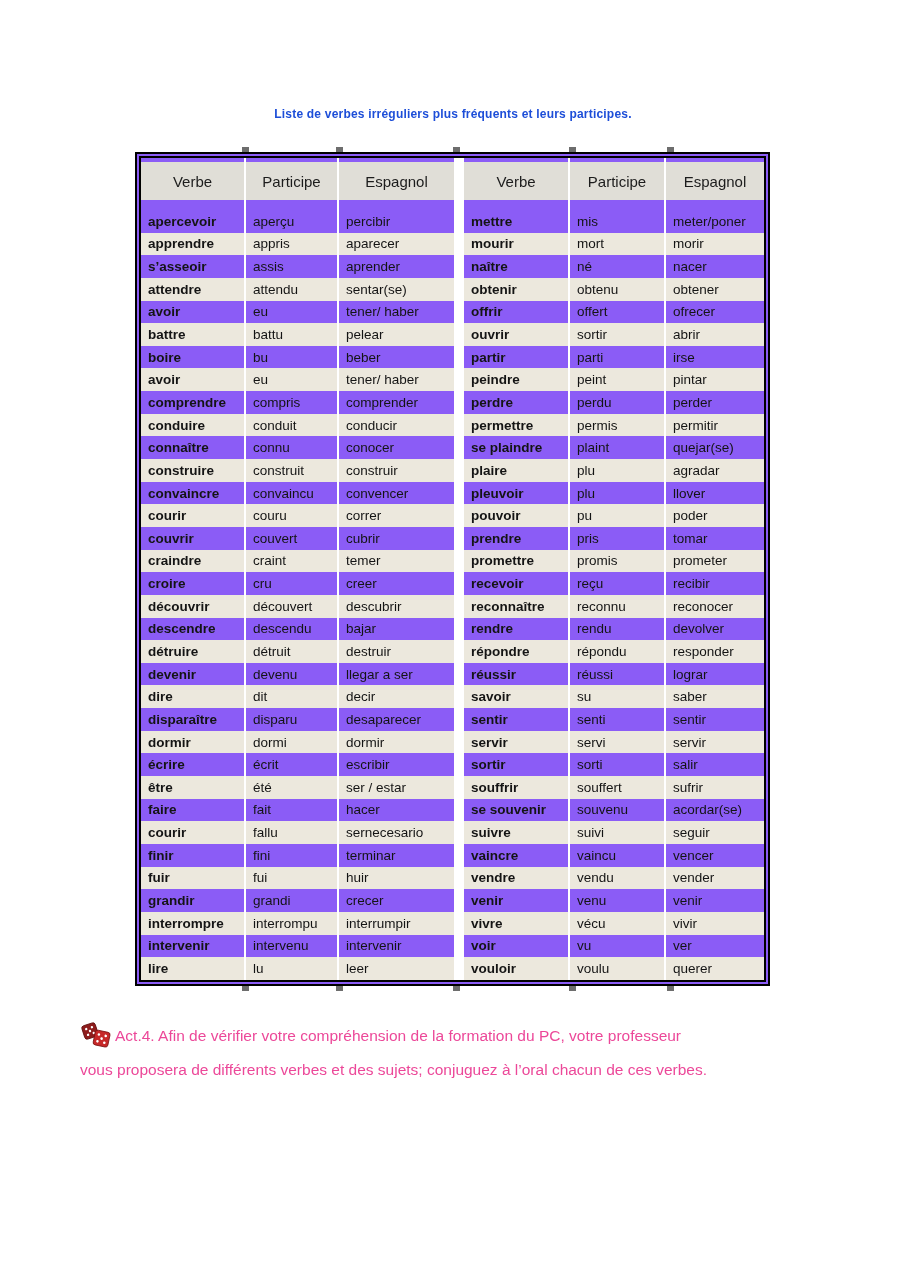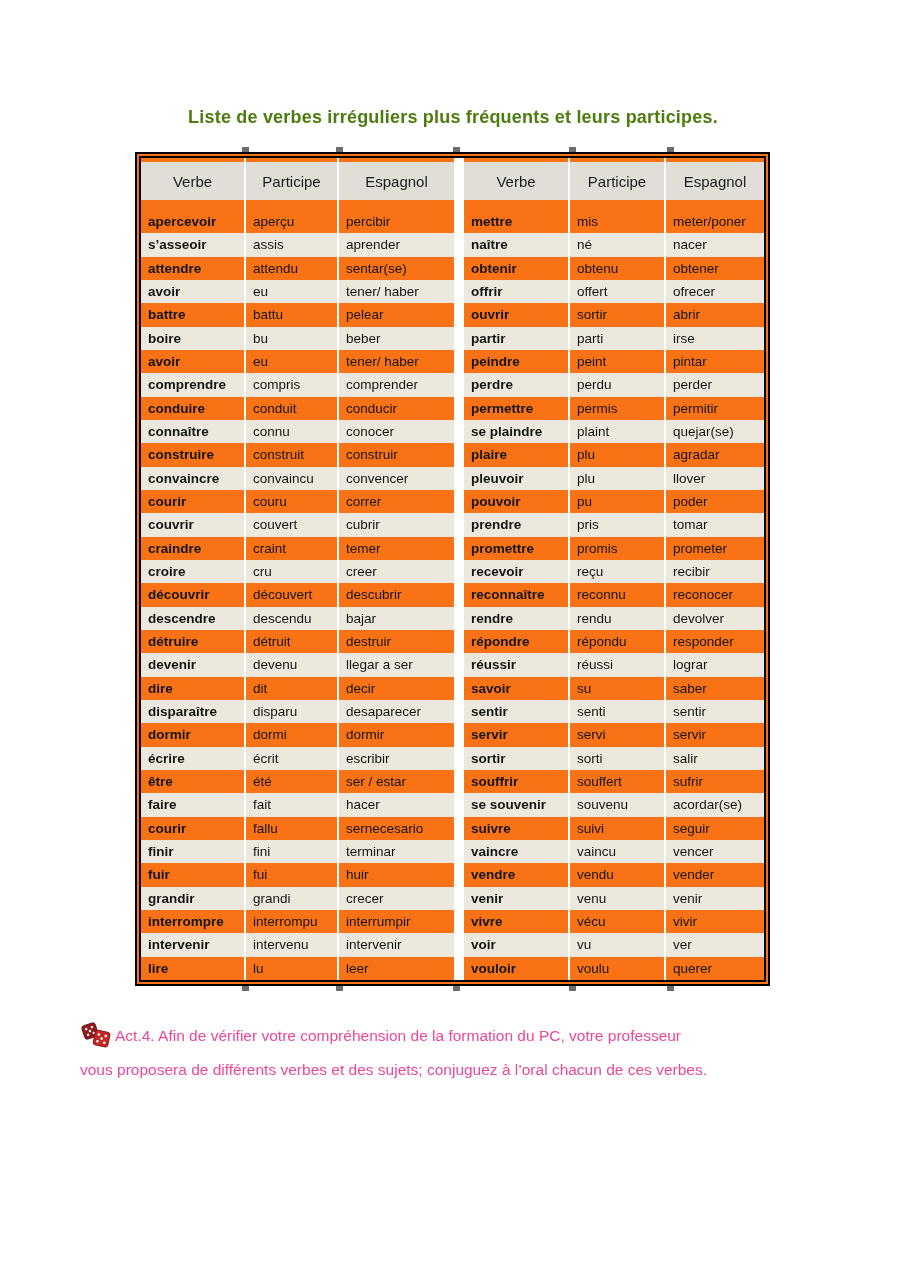--- a/index.html
+++ b/index.html
@@ -9,26 +9,26 @@
     --dice-red:#c62828;
   }
   *{box-sizing:border-box;margin:0;padding:0;}
   html,body{background:#fff;}
   .page{
     position:relative;width:906px;height:1280px;background:#fff;
     font-family:"Liberation Sans",sans-serif;color:#111;overflow:hidden;
   }
   .doc-title{
     position:absolute;top:107px;left:0;width:100%;
-    text-align:center;font-size:18px;font-weight:bold;color:#4d7c0f;
+    text-align:center;font-size:12px;font-weight:bold;color:#1d4ed8;
     letter-spacing:.2px;
   }
   .table-wrap{
     position:absolute;left:135px;top:152px;width:635px;height:834px;
-    border:6px double var(--border-col);background:#f97316;
+    border:6px double var(--border-col);background:#8b5cf6;
   }
   table.verbs{
     width:100%;height:100%;border-collapse:collapse;table-layout:fixed;
   }
   table.verbs th{
     height:52px;font-weight:normal;font-size:15px;color:#1c1c1c;
     background:var(--header-bg);background-clip:content-box;
     padding:4px 0 10px 0;text-align:center;vertical-align:middle;
   }
   table.verbs td{
@@ -89,20 +89,28 @@
         </tr>
       </thead>
       <tbody>
           <tr>
             <td>apercevoir</td>
             <td>aperçu</td>
             <td>percibir</td>
             <td>mettre</td>
             <td>mis</td>
             <td>meter/poner</td>
+          </tr>
+          <tr>
+            <td>apprendre</td>
+            <td>appris</td>
+            <td>aparecer</td>
+            <td>mourir</td>
+            <td>mort</td>
+            <td>morir</td>
           </tr>
           <tr>
             <td>s’asseoir</td>
             <td>assis</td>
             <td>aprender</td>
             <td>naître</td>
             <td>né</td>
             <td>nacer</td>
           </tr>
           <tr>

